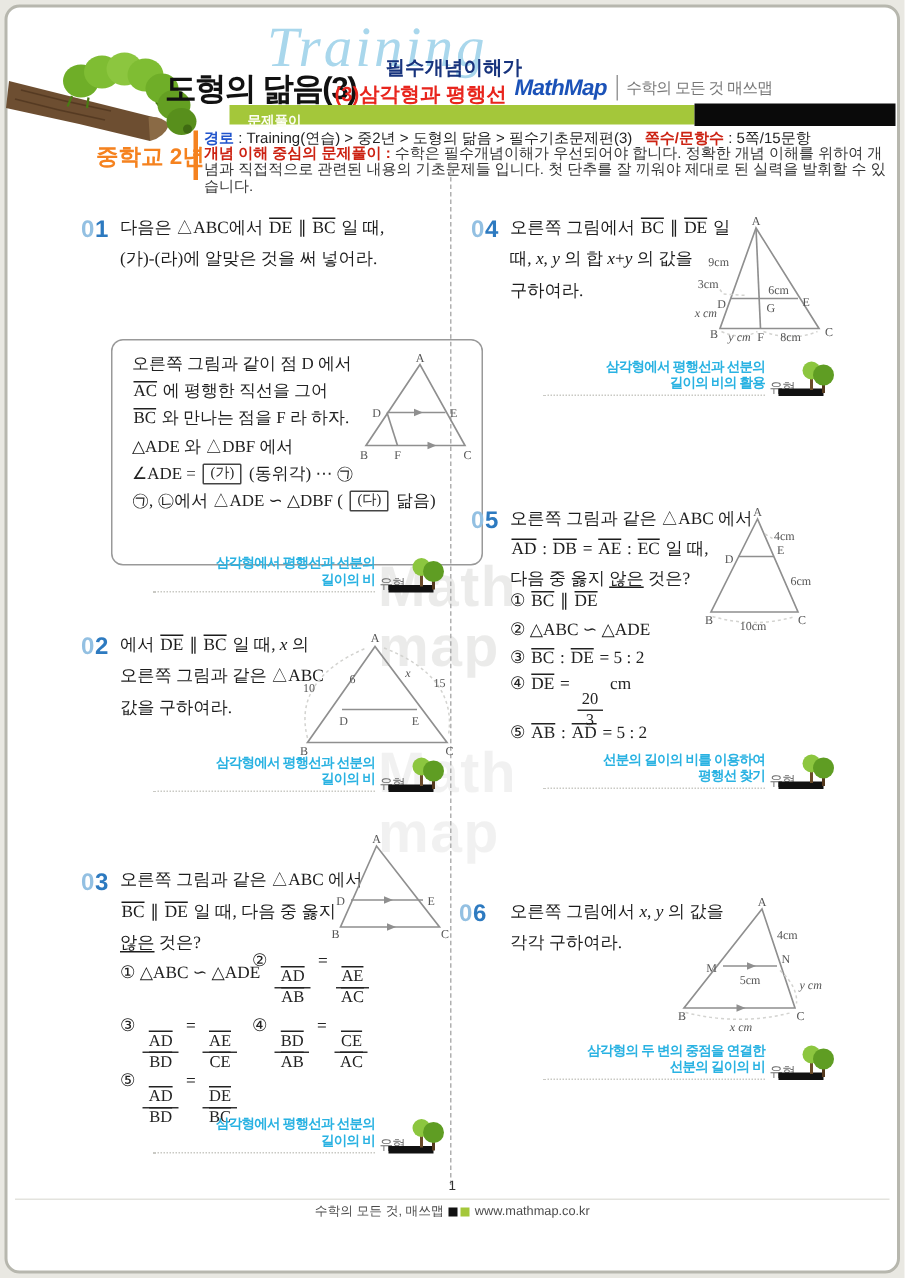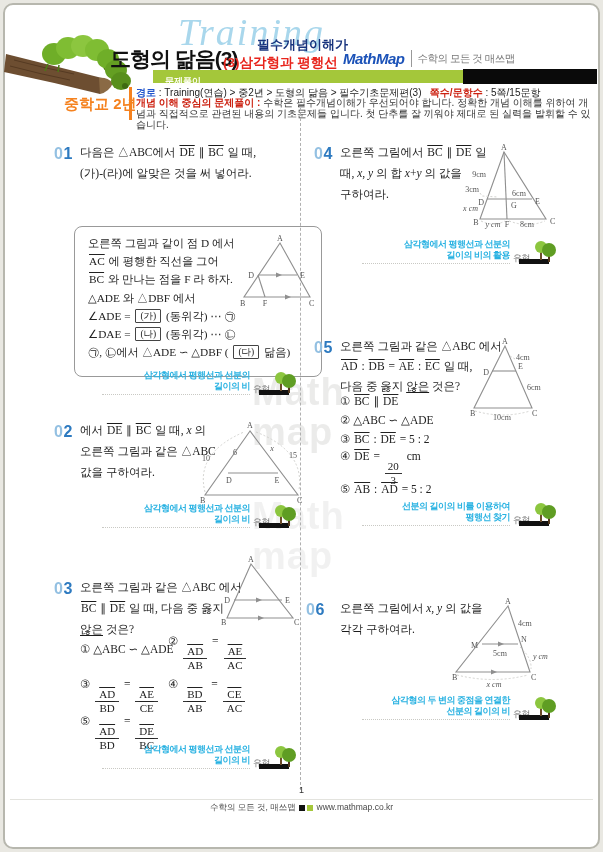--- a/index.html
+++ b/index.html
@@ -132,21 +132,20 @@
   <div>(가)-(라)에 알맞은 것을 써 넣어라.</div>
 </div>
 
 <div class="abs pbox">
   <div class="pbox-lines">
     <div>오른쪽 그림과 같이 점 D 에서</div>
     <div><span class="ov">AC</span> 에 평행한 직선을 그어</div>
     <div><span class="ov">BC</span> 와 만나는 점을 F 라 하자.</div>
     <div>△ADE 와 △DBF 에서</div>
     <div>∠ADE = <span class="blank">(가)</span> (동위각) ⋯ ㉠</div>
-    <div>∠DAE = <span class="blank">(나)</span> (동위각) ⋯ ㉡</div>
     <div>㉠, ㉡에서 △ADE ∽ △DBF ( <span class="blank">(다)</span> 닮음)</div>
   </div>
   <svg class="dg" style="position:absolute;right:5px;top:6px" width="78" height="76" viewBox="0 0 78 76">
     <path class="tri" d="M42,10 L6,64 L72,64 Z"></path>
     <line x1="20" y1="42" x2="59" y2="42"></line>
     <line x1="20" y1="42" x2="27" y2="64"></line>
     <polygon points="38,39.5 44,42 38,44.5"></polygon>
     <polygon points="47,61.5 53,64 47,66.5"></polygon>
     <text x="42" y="8" text-anchor="middle">A</text>
     <text x="16" y="45" text-anchor="end">D</text>

